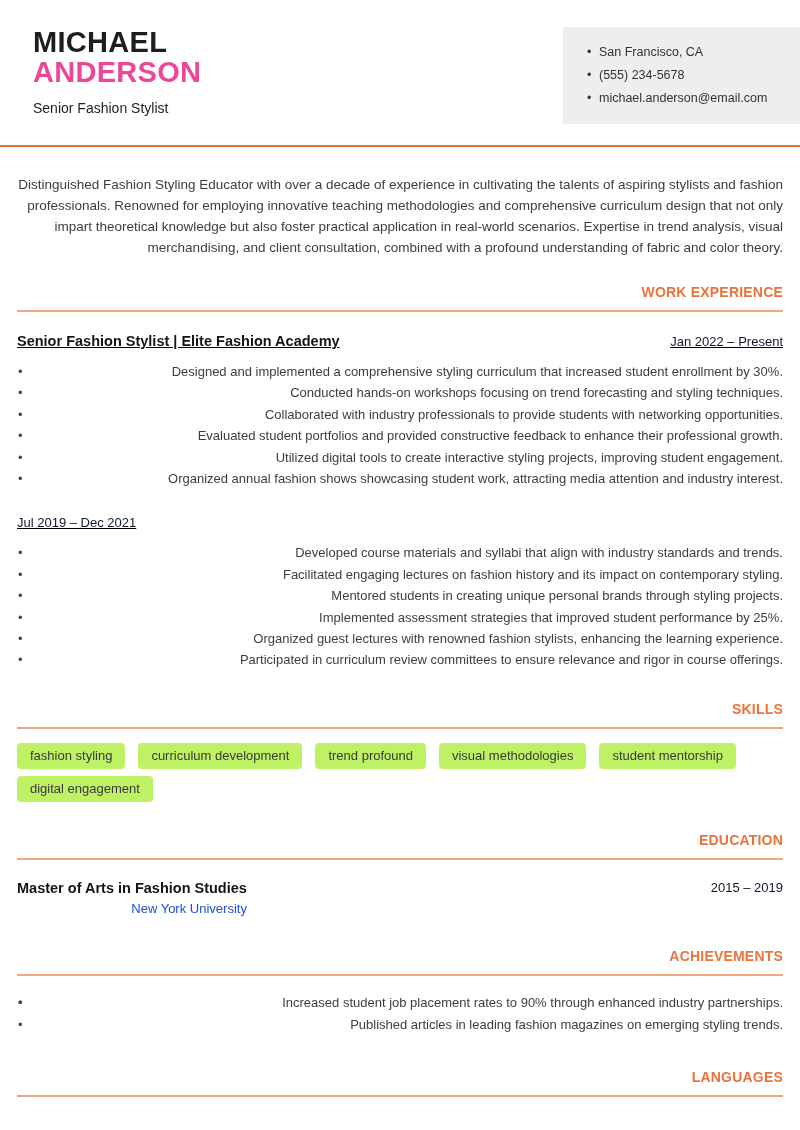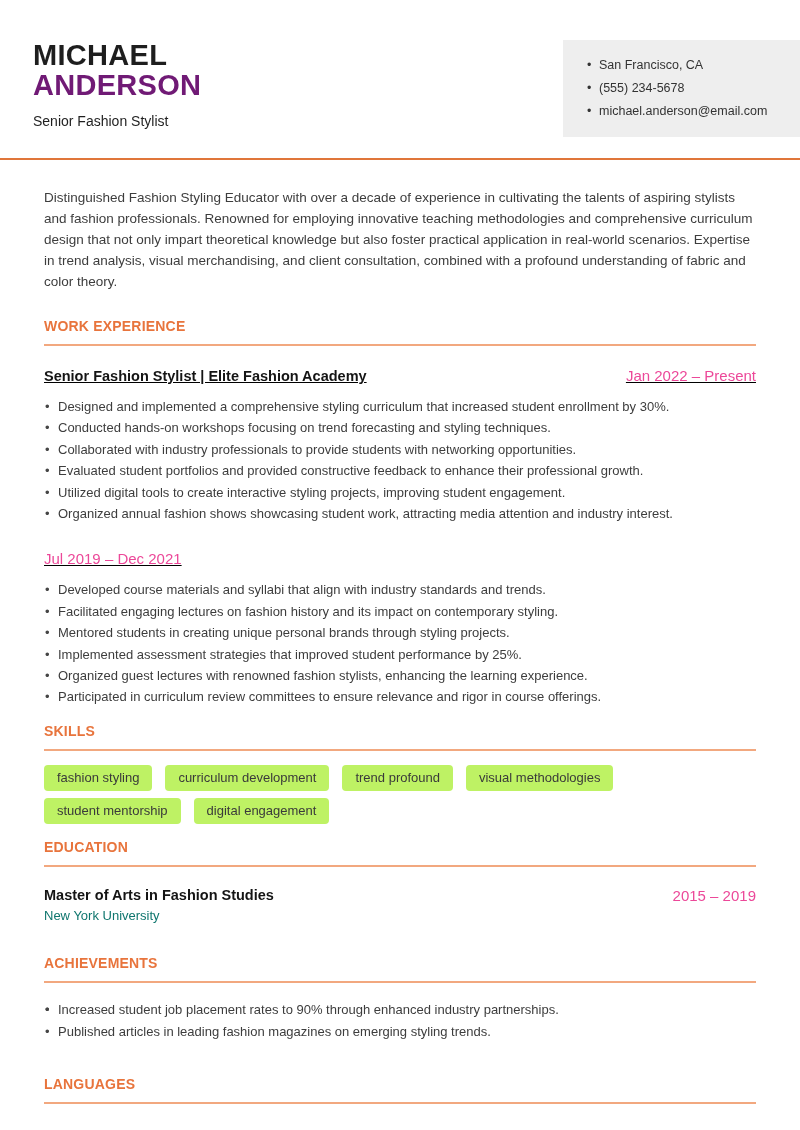--- a/index.html
+++ b/index.html
@@ -2,63 +2,63 @@
 <html><head>
 <meta charset="utf-8">
 <style>
   * { box-sizing: border-box; }
   html, body { margin: 0; padding: 0; background: #ffffff; }
   body { font-family: "Liberation Sans", sans-serif; width: 800px; }
 
   .page { width: 800px; height: 1130px; background: #ffffff; overflow: hidden; }
 
   
-  .header { display: flex; justify-content: space-between; align-items: flex-start; padding: 40px 0 0 33px; }
+  .header { display: flex; justify-content: space-between; align-items: flex-start; padding: 27px 0 0 33px; }
   .name { margin: 0; font-size: 29px; font-weight: 800; line-height: 30px; letter-spacing: 0.3px; color: #1e1e1e; }
   .name .first-name { display: block; }
-  .name .last-name { display: block; color: #701a75; }
+  .name .last-name { display: block; color: #ec4899; }
   .headline { margin-top: 13px; font-size: 14px; color: #1f1f1f; }
 
   .contact-box { background: #eeeeee; width: 237px; padding: 14px 14px 14px 24px; }
   .contact-box ul { list-style: none; margin: 0; padding: 0; }
   .contact-box li { position: relative; padding-left: 12px; font-size: 12.5px; color: #333333; line-height: 23px; }
   .contact-box li .dot { position: absolute; left: 0; top: 0; color: #333333; }
 
   .top-divider { height: 2px; background: #e0763a; margin-top: 21px; }
 
-  .content { padding: 0 44px; }
+  .content { padding: 0 17px; text-align: right; }
 
   .summary { margin: 27px 0 0; font-size: 13.5px; line-height: 21px; color: #3d3d3d; }
 
   section { margin-top: 26px; }
   .section-heading { margin: 0; color: #e8743c; font-size: 14px; font-weight: 700; letter-spacing: 0.2px;
                      padding-bottom: 10px; border-bottom: 2px solid #f2a87f; }
 
   
   .job { margin-top: 21px; }
   .job-head { display: flex; justify-content: space-between; align-items: baseline; text-decoration: underline; }
   .job-title { margin: 0; font-size: 14.5px; font-weight: 700; color: #141414; }
-  .date-range { font-size: 15px; color: #ec4899; white-space: nowrap; }
+  .date-range { font-size: 13px; color: #0f172a; white-space: nowrap; }
 
   ul.bullets { list-style: none; margin: 12px 0 0; padding: 0; }
   ul.bullets li { position: relative; padding-left: 14px; font-size: 13px; color: #3d3d3d; line-height: 21.4px; }
   ul.bullets li .dot { position: absolute; left: 1px; color: #454545; }
   ul.bullets.loose li { line-height: 22.4px; }
   ul.bullets.loose { margin-top: 16px; }
 
   
   .tags { display: flex; flex-wrap: wrap; gap: 7px 13px; margin-top: 14px; }
   .tag { background: #bef264; border-radius: 4px; padding: 6px 13px; font-size: 13px; color: #3a3a3a; line-height: 14px; }
 
   
   .edu-entry { margin-top: 20px; display: flex; justify-content: space-between; align-items: flex-start; }
   .edu-degree { margin: 0; font-size: 14.5px; font-weight: 700; color: #141414; }
-  .edu-school { margin-top: 5px; font-size: 13px; color: #0f766e; }
+  .edu-school { margin-top: 5px; font-size: 13px; color: #1d4ed8; }
 
-  .gap-lg { margin-top: 15px; }
+  .gap-lg { margin-top: 30px; }
 </style>
 </head>
 <body>
 
 <div class="page">
 
   <header class="header">
     <div>
       <h1 class="name">
         <span class="first-name">MICHAEL</span>

